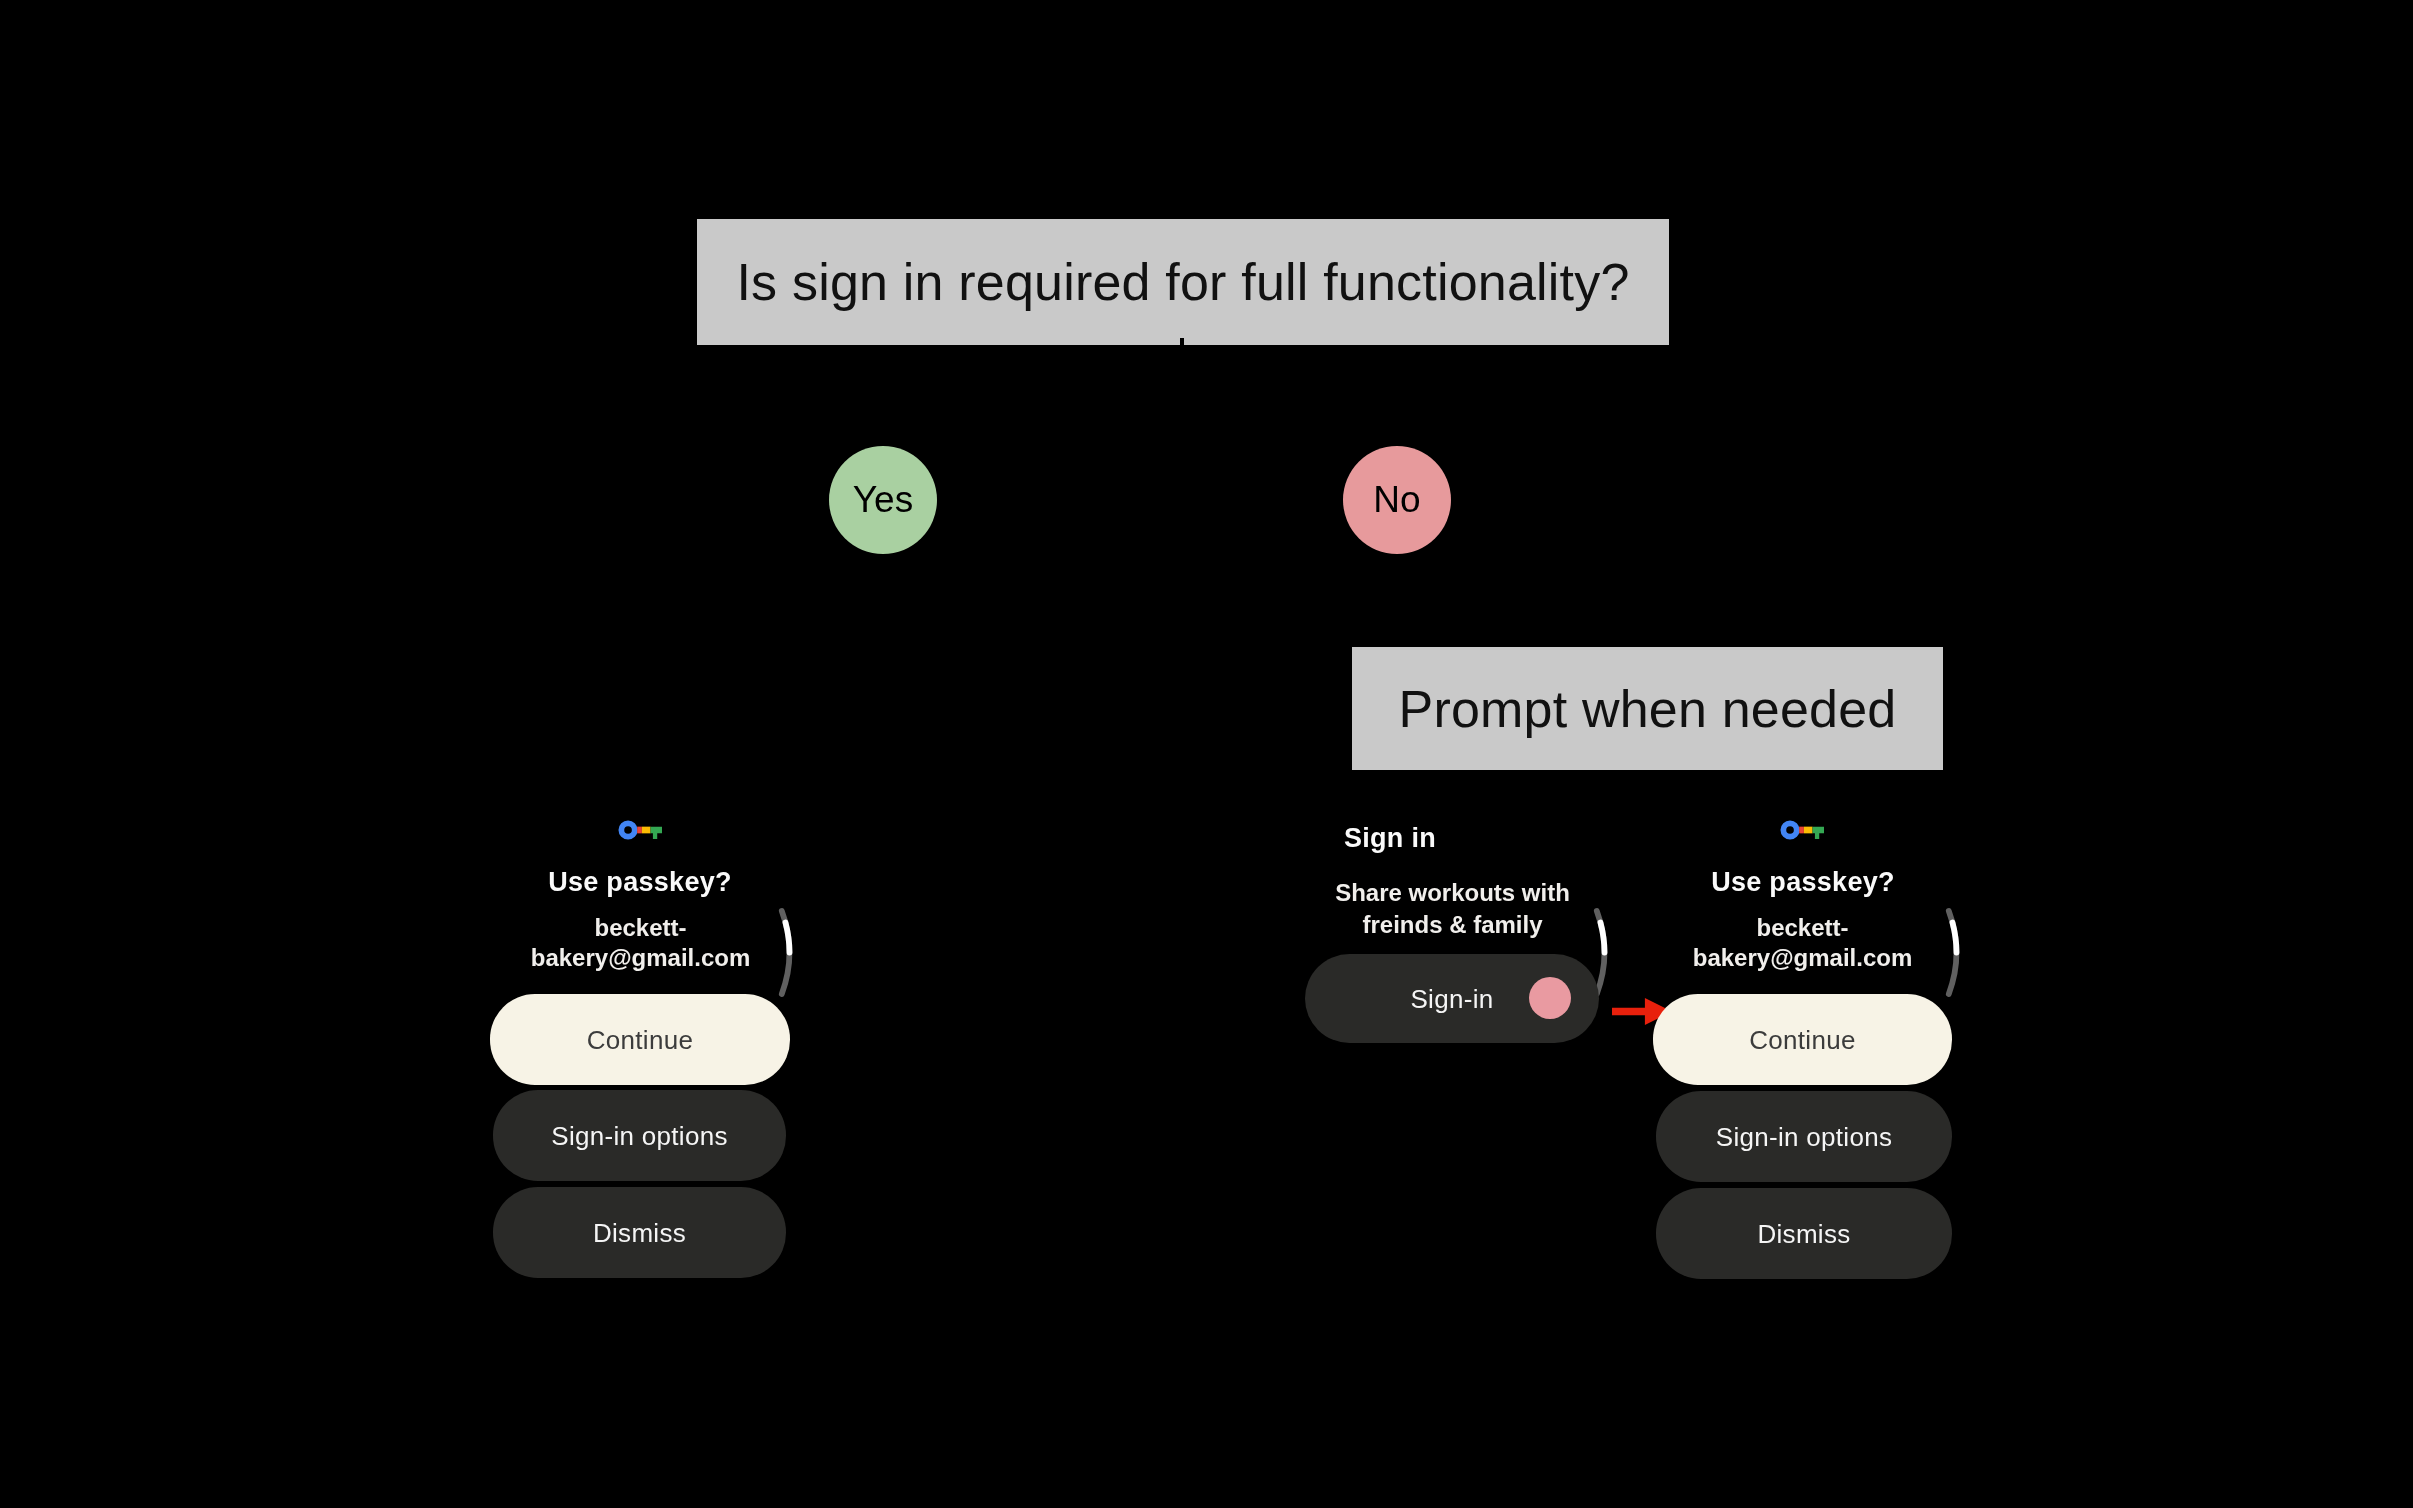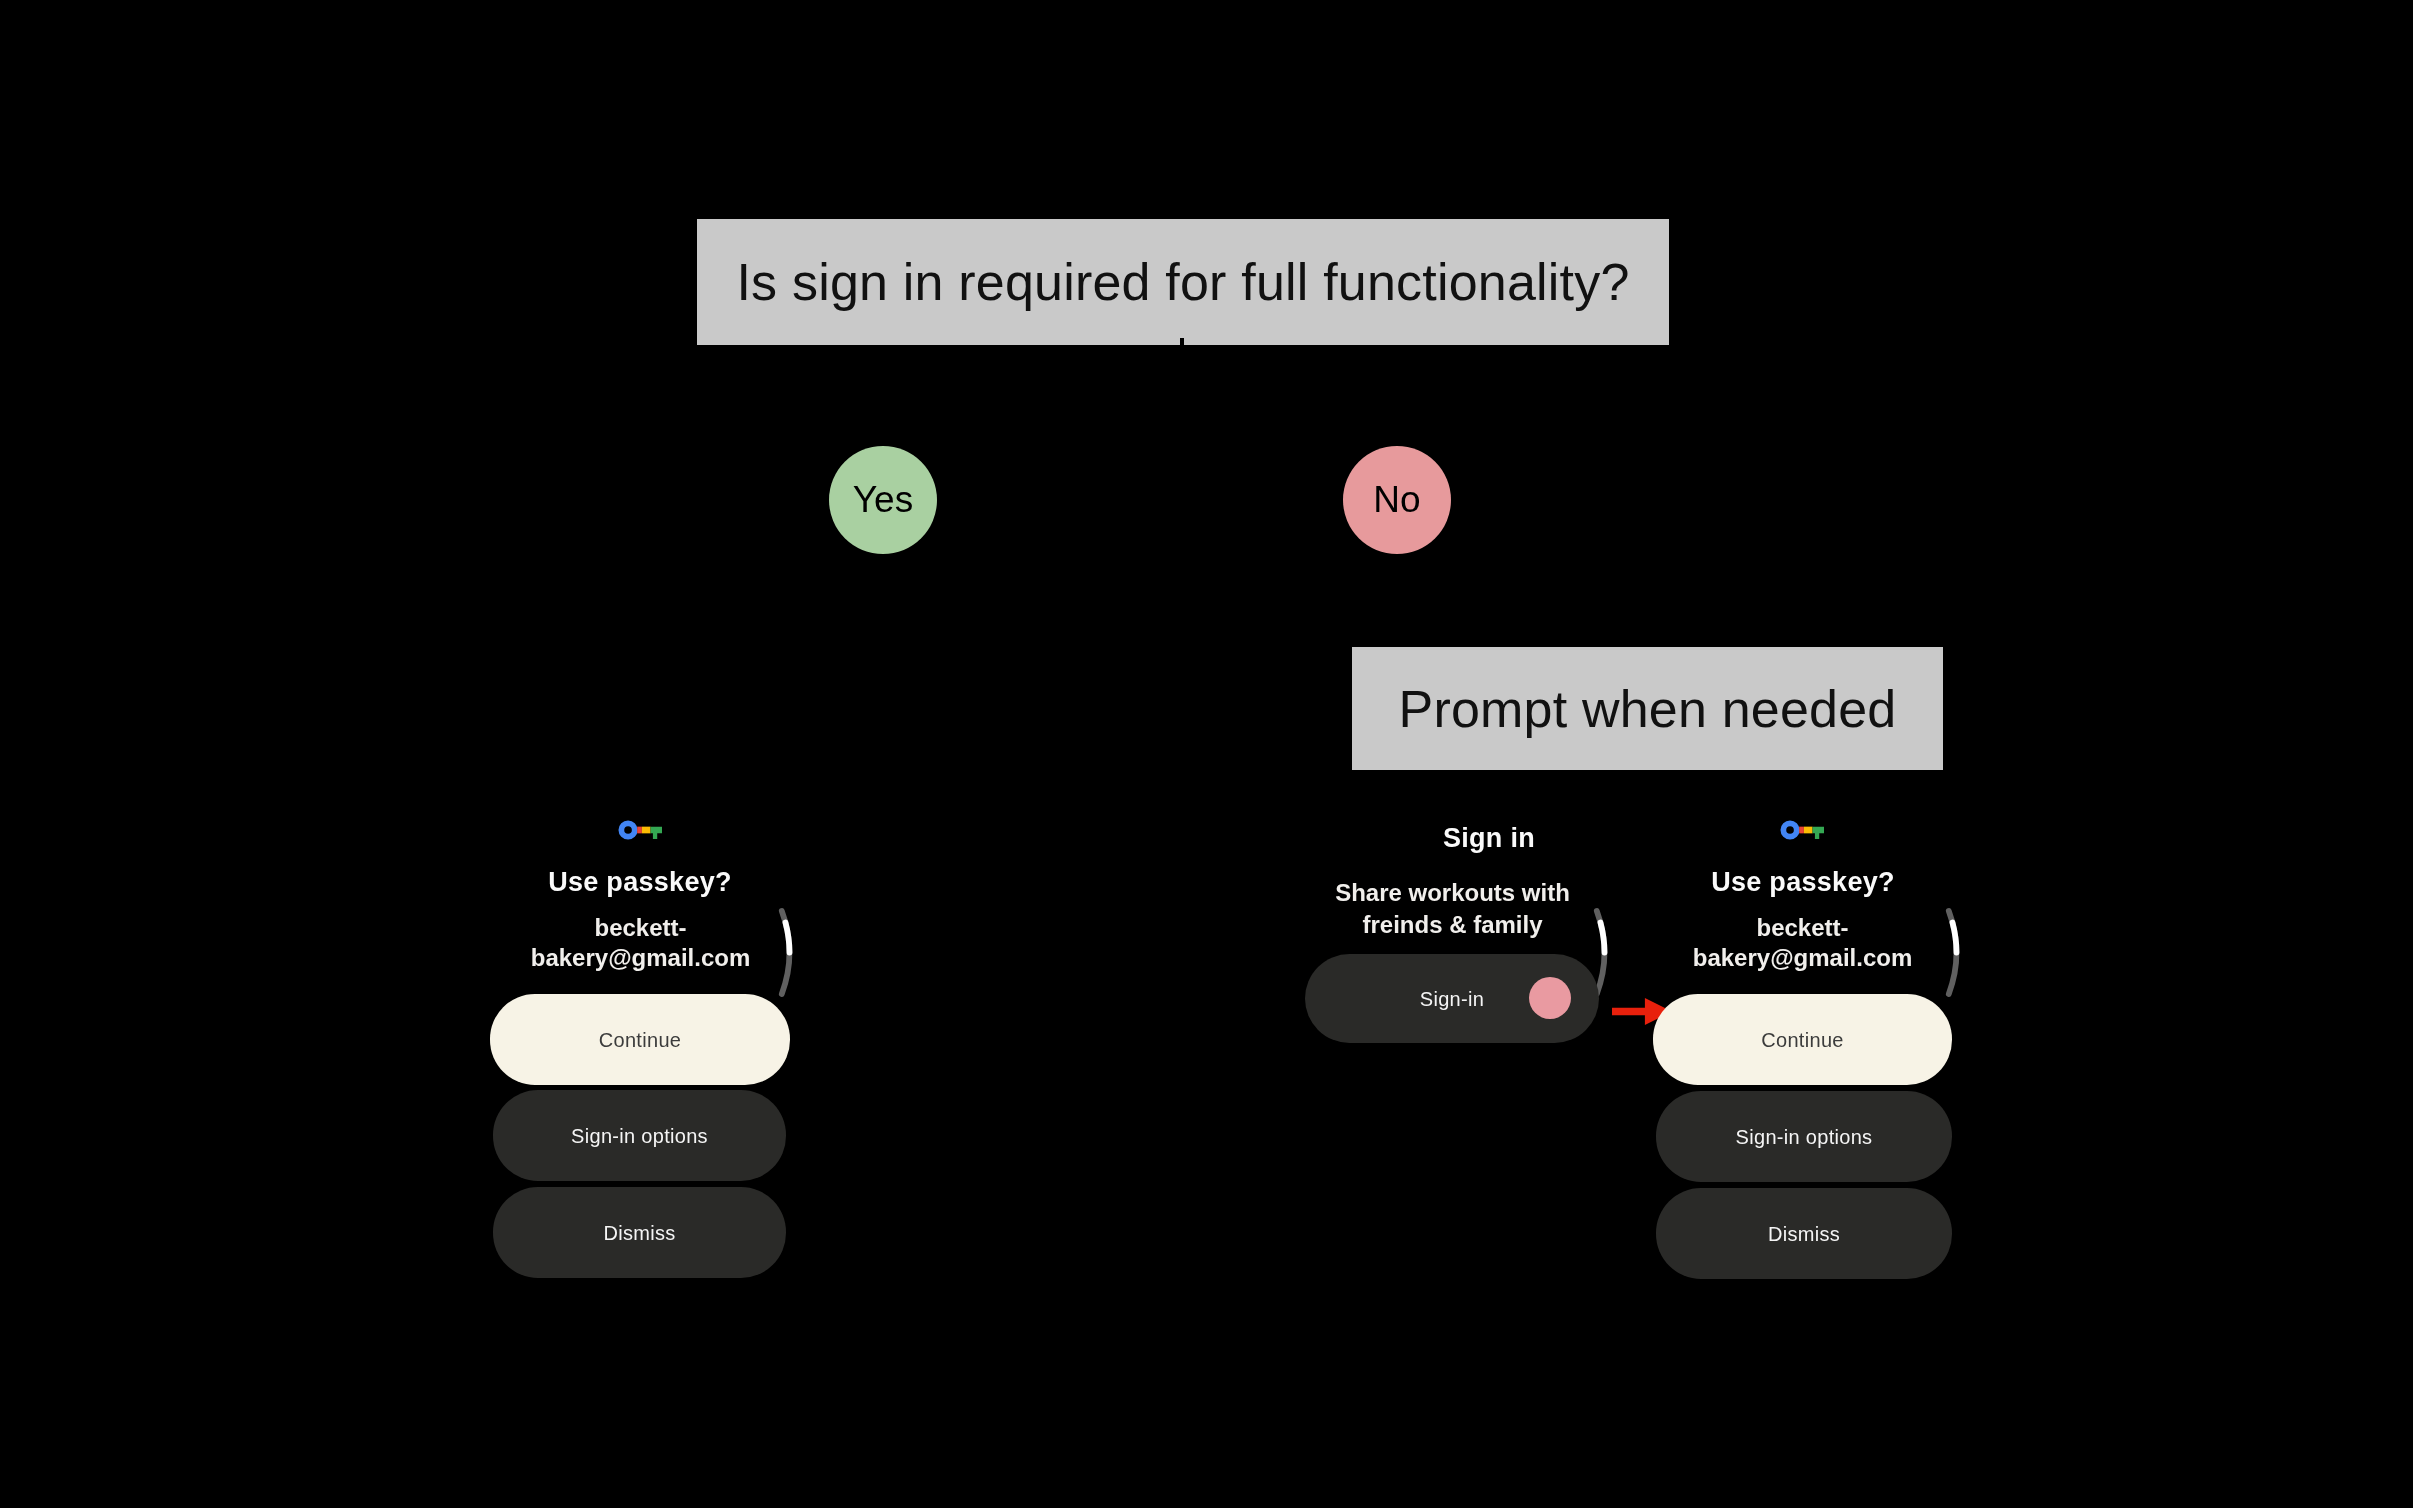--- a/index.html
+++ b/index.html
@@ -26,21 +26,21 @@
   .w-title{
     width:290px;text-align:center;color:var(--watch_text,#fafafa);
     font-size:27px;font-weight:600;letter-spacing:0.3px;
   }
   .w-sub{
     width:309px;text-align:center;color:var(--watch_subtext,#f1efec);
     font-size:24px;line-height:30px;font-weight:700;
   }
   .pill{
     border-radius:45px;border:none;display:flex;align-items:center;justify-content:center;
-    font-family:inherit;font-size:20px;font-weight:500;letter-spacing:0.3px;
+    font-family:inherit;font-size:26px;font-weight:500;letter-spacing:0.3px;
     background:var(--pill_dark,#2a2a28);color:var(--pill_text,#f5f5f5);
     padding:0;line-height:30px;text-align:center;flex-direction:column;
   }
   .pill.light{background:var(--continue_bg,#f7f3e6);color:var(--continue_text,#3c3c3c);}
   .tap-dot{
     position:absolute;width:42px;height:42px;border-radius:50%;
     background:var(--tap_pink,#e99aa1);
   }
   .arc-track{fill:none;stroke:var(--scroll_track,#606060);stroke-width:6;stroke-linecap:round;}
   .arc-thumb{fill:none;stroke:var(--scroll_thumb,#fff);stroke-width:6;stroke-linecap:round;
@@ -87,21 +87,21 @@
   <button class="pill light abs" style="left:490px;top:994px;width:300px;height:91px;">
     <span>Continue</span>
   </button>
   <button class="pill abs" style="left:493px;top:1090px;width:293px;height:91px;">
     <span>Sign-in options</span>
   </button>
   <button class="pill abs" style="left:493px;top:1187px;width:293px;height:91px;">
     <span>Dismiss</span>
   </button>
 
-  <div class="w-title abs" style="left:1344px;top:823px;">Sign in</div>
+  <div class="w-title abs" style="left:1245px;top:823px;">Sign in</div>
   <div class="w-sub abs" style="left:1298px;top:877px;line-height:32px;">
     <div>Share workouts with</div>
     <div>freinds &amp; family</div>
   </div>
   <svg class="abs" style="left:1591px;top:906px;" width="27" height="93" viewBox="0 0 28 96">
     <path class="arc-track" d="M6 5 Q22 48 6 91" pathLength="100"></path>
     <path class="arc-thumb" d="M6 5 Q22 48 6 91" pathLength="100"></path>
   </svg>
   <button class="pill abs" style="left:1305px;top:954px;width:294px;height:89px;">
     <span>Sign-in</span>

